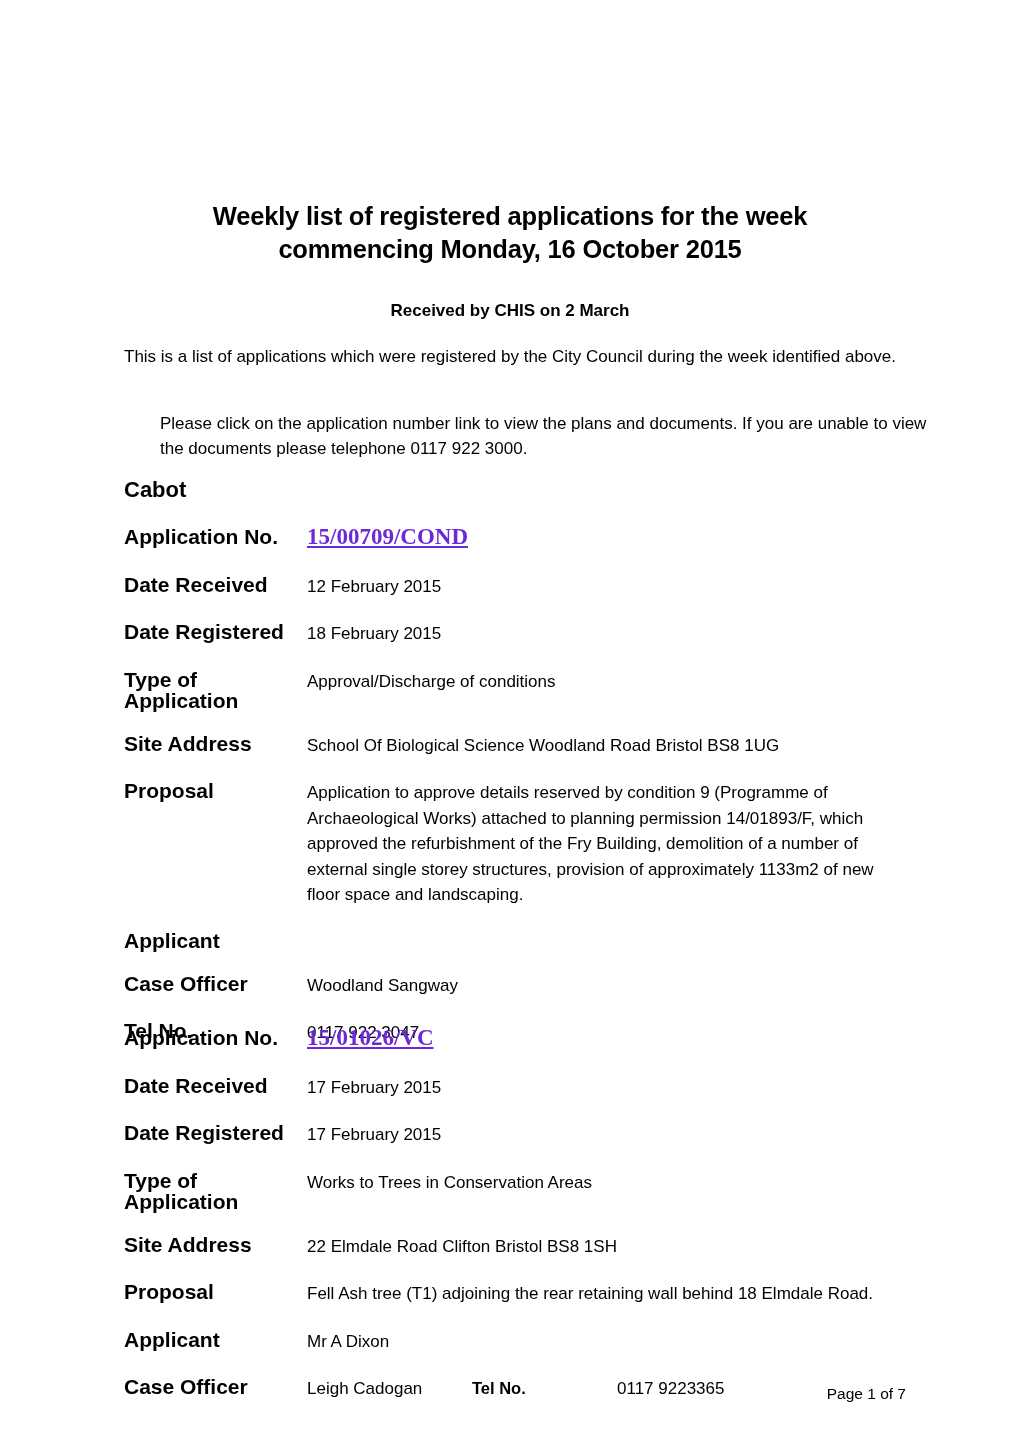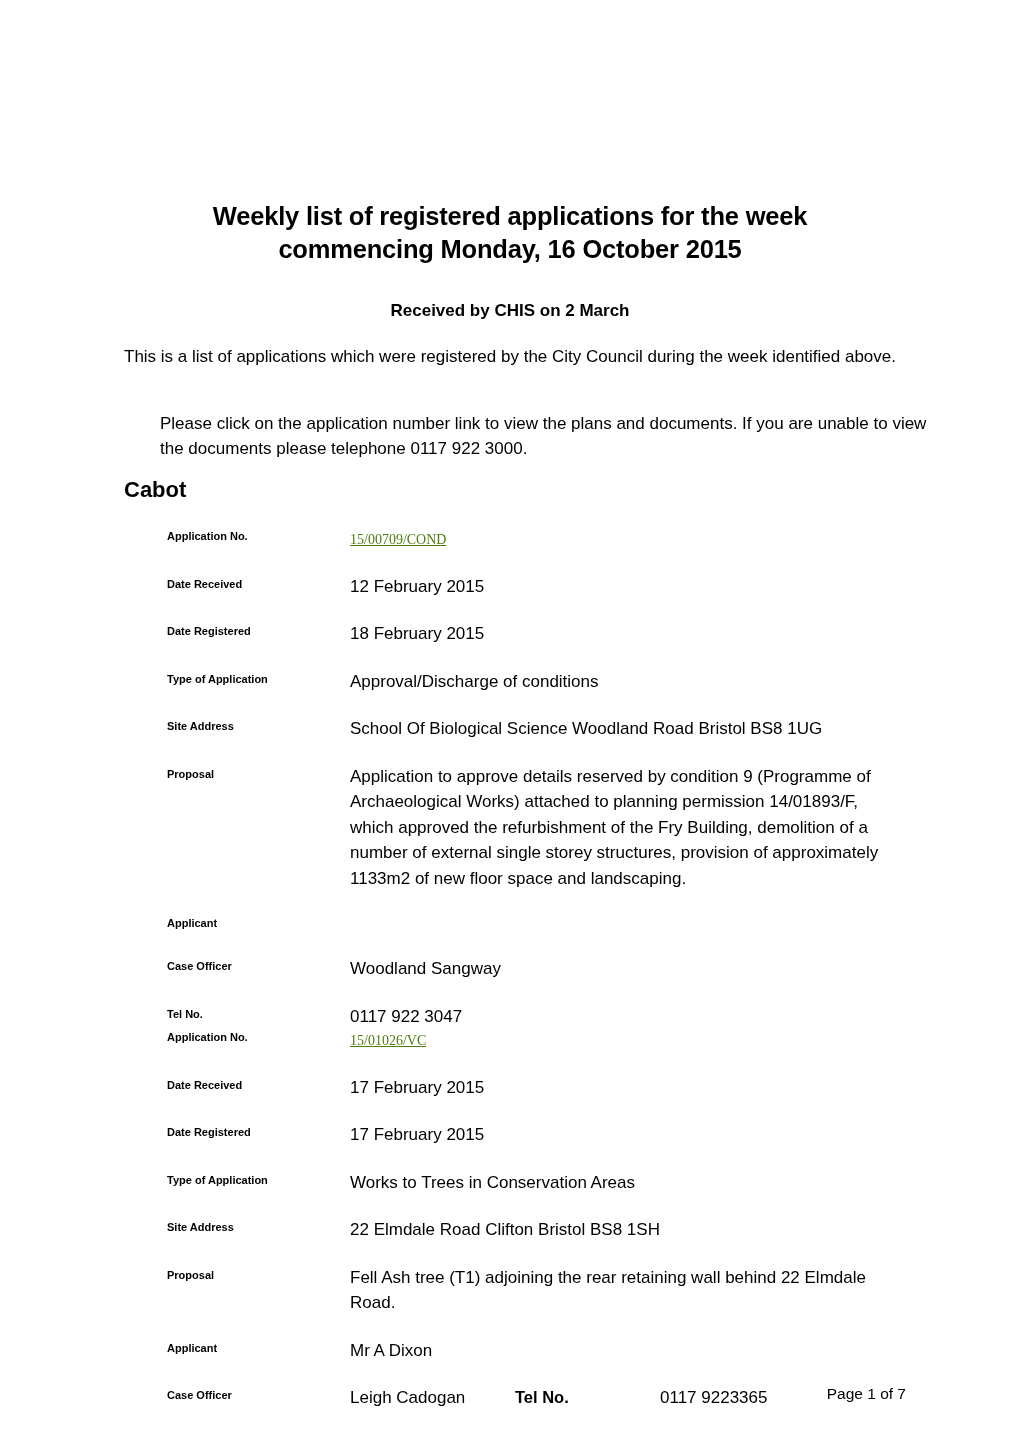--- a/index.html
+++ b/index.html
@@ -89,41 +89,40 @@
     margin-bottom: 22px;
     font-size: 16.5px;
     line-height: 21px;
   }
   .field-row.tall { margin-bottom: 22px; }
 
   .field-label {
     flex: 0 0 183px;
     width: 183px;
     font-weight: bold;
-    font-size: 11px;
+    font-size: 21px;
     line-height: 21px;
     padding-right: 2px;
     box-sizing: border-box;
-    margin-left: 43px;
   }
   .field-value {
     flex: 1 1 auto;
     font-size: 17px;
     line-height: 25.5px;
     font-weight: normal;
   }
   .field-value.narrow {
     max-width: 598px;
   }
 
   .app-link {
-    color: #4d7c0f;
+    color: #6d28d9;
     font-family: "Liberation Serif", serif;
-    font-weight: normal;
-    font-size: 14px;
+    font-weight: bold;
+    font-size: 23px;
     text-decoration: underline;
     line-height: 21px;
     display: inline-block;
   }
 
   
   .inline-pair {
     display: flex;
     align-items: baseline;
     width: 100%;
@@ -245,21 +244,21 @@
       <div class="field-value">Works to Trees in Conservation Areas</div>
     </div>
 
     <div class="field-row">
       <div class="field-label">Site Address</div>
       <div class="field-value">22 Elmdale Road Clifton Bristol BS8 1SH</div>
     </div>
 
     <div class="field-row tall">
       <div class="field-label">Proposal</div>
-      <div class="field-value narrow">Fell Ash tree (T1) adjoining the rear retaining wall behind 22 Elmdale Road.</div>
+      <div class="field-value narrow">Fell Ash tree (T1) adjoining the rear retaining wall behind 18 Elmdale Road.</div>
     </div>
 
     <div class="field-row">
       <div class="field-label">Applicant</div>
       <div class="field-value">Mr A Dixon</div>
     </div>
 
     <div class="field-row">
       <div class="field-label">Case Officer</div>
       <div class="field-value">

